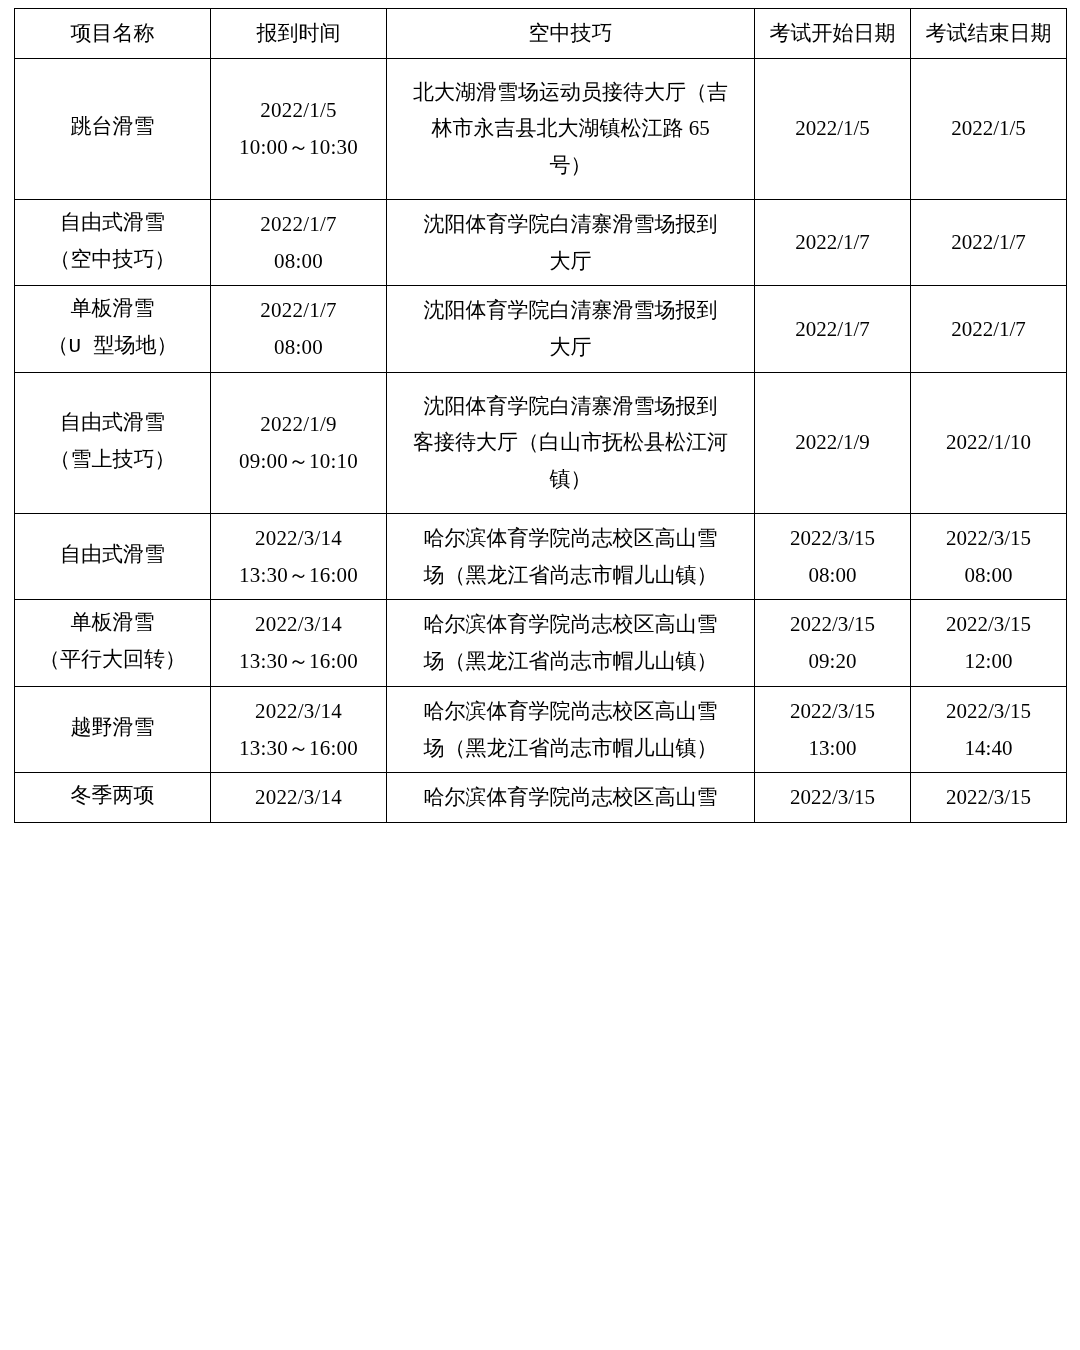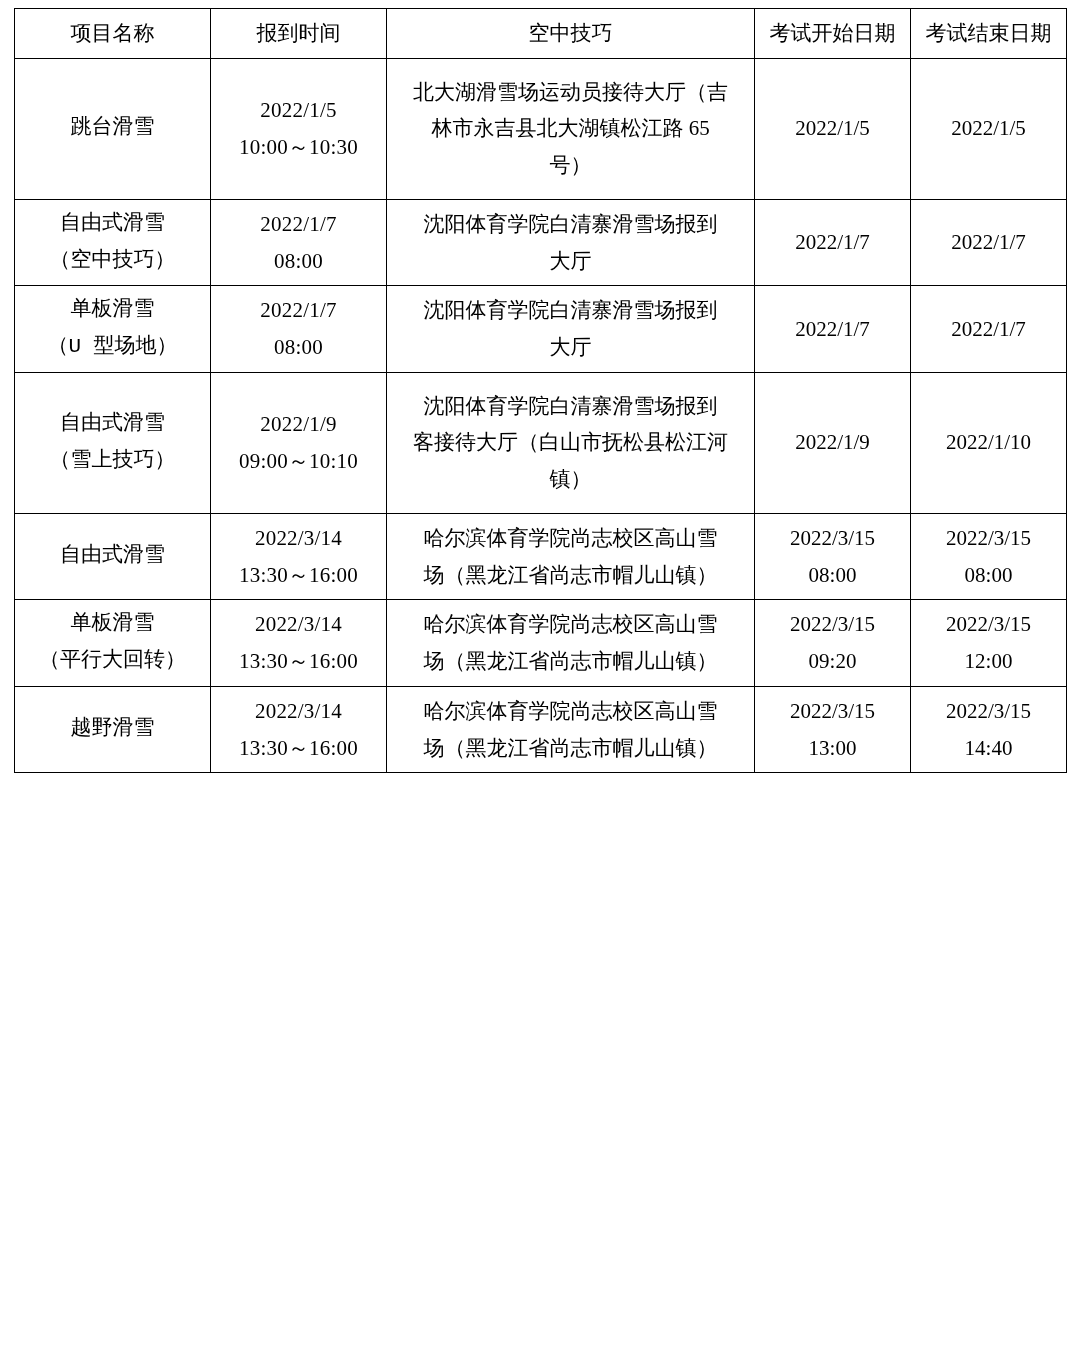--- a/index.html
+++ b/index.html
@@ -215,15 +215,32 @@
           </td>
           <td class="cell-date">
             <span class="line">2022/3/15</span>
             <span class="line">13:00</span>
           </td>
           <td class="cell-date">
             <span class="line">2022/3/15</span>
             <span class="line">14:40</span>
           </td>
         </tr>
+        <tr>
+          <td class="cell-name">
+            <span class="line">冬季两项</span>
+          </td>
+          <td class="cell-time">
+            <span class="line">2022/3/14</span>
+          </td>
+          <td class="cell-place">
+            <span class="line">哈尔滨体育学院尚志校区高山雪</span>
+          </td>
+          <td class="cell-date">
+            <span class="line">2022/3/15</span>
+          </td>
+          <td class="cell-date">
+            <span class="line">2022/3/15</span>
+          </td>
+        </tr>
       </tbody>
   </table>
 </div>
 
 </body></html>

